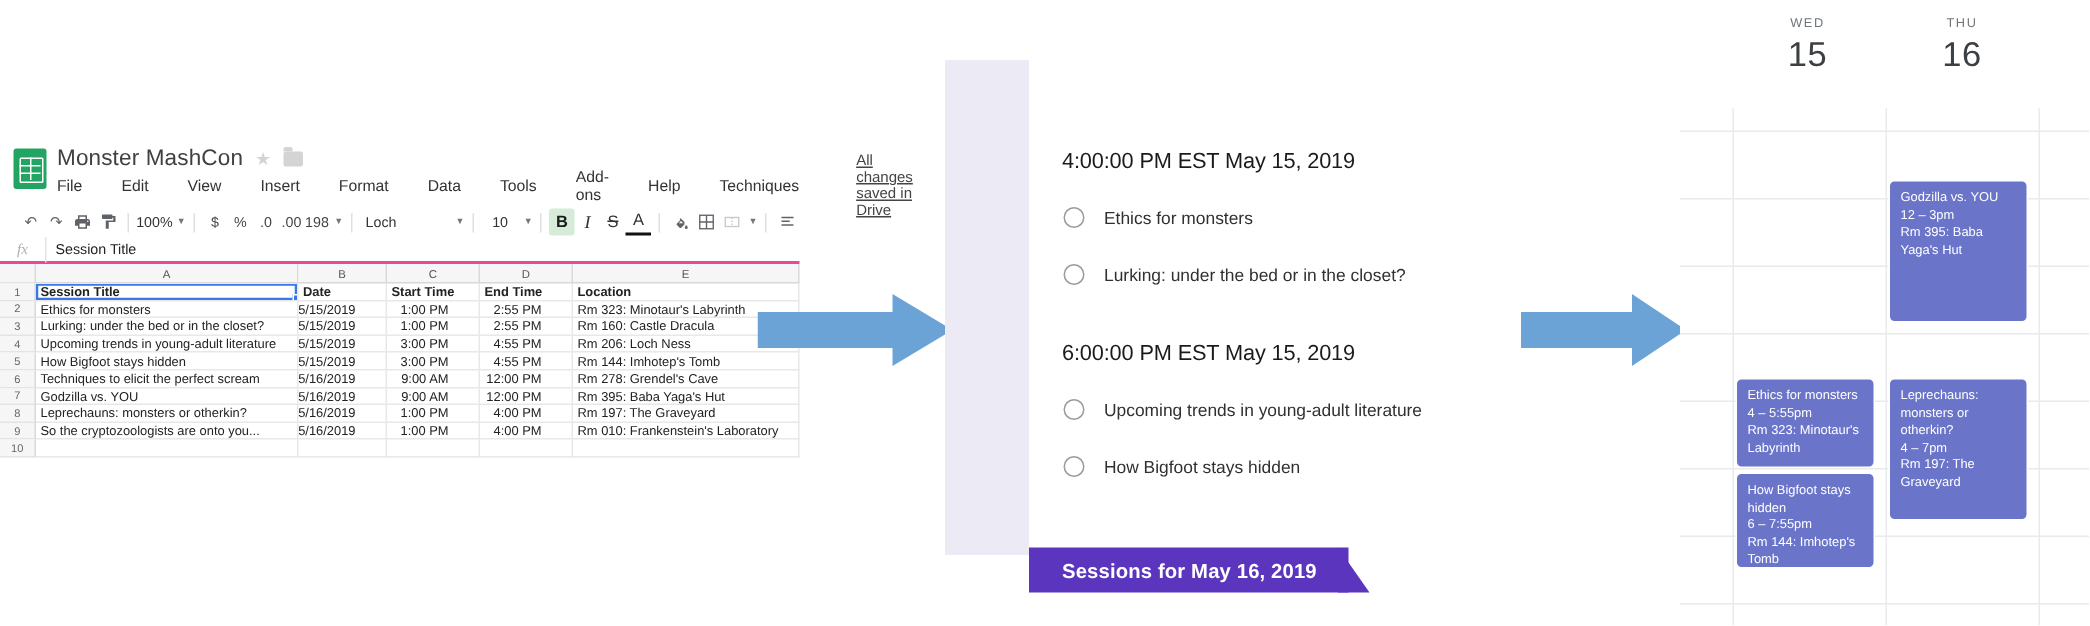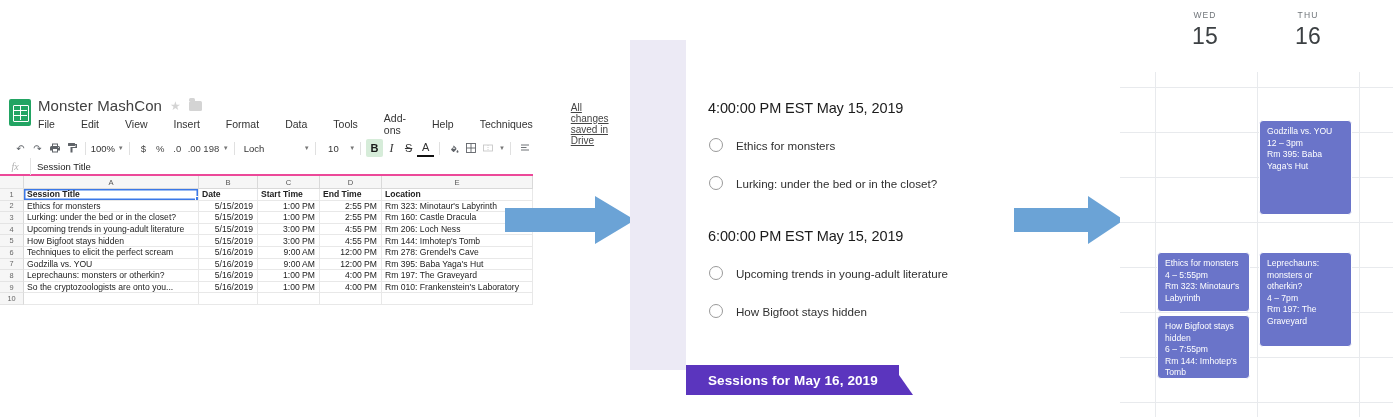--- a/index.html
+++ b/index.html
@@ -78,21 +78,21 @@
   .grow.hdrrow { height: 13px; }
   .cell {
     border-right: 1px solid #e8e8e8; border-bottom: 1px solid #e8e8e8;
     display: flex; align-items: center; padding: 0 3px; overflow: hidden; white-space: nowrap;
   }
   .c-a { width: 175px; flex: 0 0 175px; }
   .c-b { width: 59px; flex: 0 0 59px; }
   .c-c { width: 62px; flex: 0 0 62px; }
   .c-d { width: 62px; flex: 0 0 62px; }
   .c-e { width: 151px; flex: 0 0 151px; }
-  .num { justify-content: flex-end; padding-right: 4px; }
+  .num { justify-content: flex-end; padding-right: 20px; }
   .bold { font-weight: bold; }
   .selcell { box-shadow: inset 0 0 0 1.5px #3b78e7; position: relative; z-index: 3; }
   .selcell::after {
     content: ""; position: absolute; right: -2.5px; bottom: -2.5px; width: 4px; height: 4px;
     background: #3b78e7; border: 1px solid #fff;
   }
 
   
   .arrow { position: absolute; }
   .arrow svg { display: block; }

